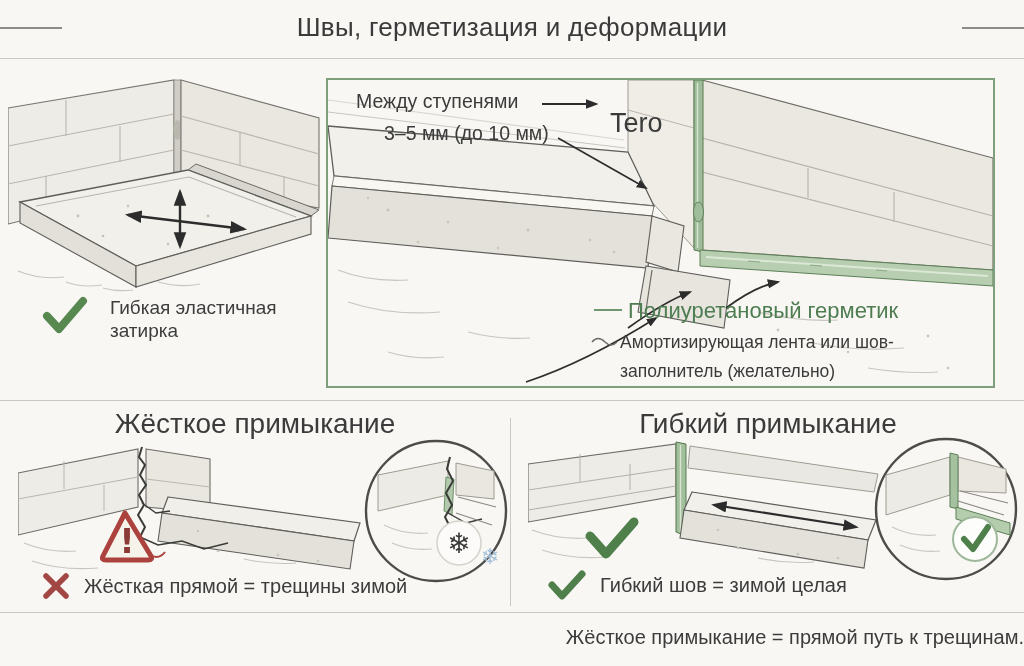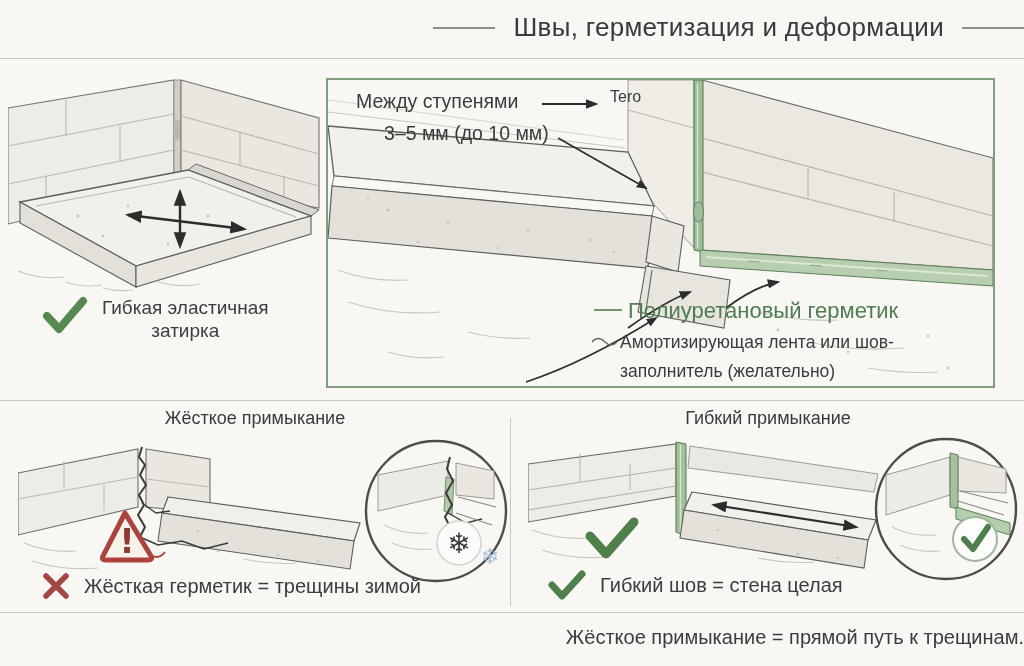--- a/index.html
+++ b/index.html
@@ -9,37 +9,37 @@
     background:#f8f7f4;
     font-family:"Liberation Sans", sans-serif;
     color:#3b3b3b;
     overflow:hidden;
   }
   .abs { position:absolute; }
   .hline { position:absolute; left:0; width:1024px; height:1px; background:#cbc9c4; }
   .vline { position:absolute; width:1px; background:#cbc9c4; }
 
   
-  .title-row { top:12px; left:0; width:1024px; display:flex; align-items:center; justify-content:flex-end; gap:18px; }
+  .title-row { top:12px; left:0; width:1024px; display:flex; align-items:center; justify-content:space-between; gap:18px; }
   .title-dash { width:62px; height:2px; background:#8e8c88; }
   .page-title { font-size:26px; font-weight:500; letter-spacing:.3px; color:#3a3a3a; }
 
   
-  .caption-row { display:flex; align-items:flex-start; gap:14px;text-align:center; }
+  .caption-row { display:flex; align-items:flex-start; gap:22px; }
   .caption-text { font-size:19px; line-height:23px; white-space:pre-line; color:#3d3d3d; }
 
   
   .sealant-box { left:326px; top:78px; width:669px; height:310px; border:2px solid #7f9f7c; background:#f8f7f3; }
   .box-label { position:absolute; font-size:19.5px; color:#3b3b3b; }
-  .brand-label { position:absolute; font-size:16px; color:#3b3b3b; }
+  .brand-label { position:absolute; font-size:27px; color:#3b3b3b;margin-top:20px; }
   .sealant-label { position:absolute; font-size:22px; color:#4f7d52; }
   .tape-label { position:absolute; font-size:17.5px; line-height:29px; white-space:pre-line; color:#3b3b3b; }
 
   
-  .panel-title { position:absolute; top:408px; text-align:center; font-size:18px; color:#3b3b3b; }
+  .panel-title { position:absolute; top:408px; text-align:center; font-size:28px; color:#3b3b3b; }
   .bottom-caption { position:absolute; display:flex; align-items:center; gap:14px; }
   .bottom-caption .txt { font-size:20px; color:#3c3c3c; }
 
   
   .footer-note { position:absolute; top:626px; left:0; width:1024px; text-align:right; font-size:20px; color:#3c3c3c; }
 
   svg { display:block; }
   .snow { font-family:"DejaVu Sans", sans-serif; }
 </style>
 </head>
@@ -227,21 +227,21 @@
   <circle cx="97" cy="106" r="22" fill="#fcfbf9" stroke="#d5d2cb" stroke-width="1.5"></circle>
   <text x="97" y="116" text-anchor="middle" font-size="28" fill="#3a3a38" class="snow">❄</text>
   <text x="128" y="127" text-anchor="middle" font-size="22" fill="#a3c0d8" class="snow">❄</text>
 </svg>
 
 <div class="bottom-caption" style="left:42px; top:572px">
   <svg width="28" height="28" viewBox="0 0 28 28">
     <line x1="4" y1="4" x2="24" y2="24" stroke="#a34745" stroke-width="5.5" stroke-linecap="round"></line>
     <line x1="24" y1="4" x2="4" y2="24" stroke="#a34745" stroke-width="5.5" stroke-linecap="round"></line>
   </svg>
-  <div class="txt">Жёсткая герметик = трещины зимой</div>
+  <div class="txt">Жёсткая прямой = трещины зимой</div>
 </div>
 
 <div class="panel-title" style="left:512px; width:512px">Гибкий примыкание</div>
 
 <svg class="abs" style="left:528px; top:438px" width="352" height="136" viewBox="0 0 352 136">
   <defs>
     <marker id="ah4" markerWidth="7" markerHeight="7" refX="6.5" refY="3" orient="auto-start-reverse" viewBox="0 0 8 6">
       <path d="M0,0 L8,3 L0,6 Z" fill="#2c2c2c"></path>
     </marker>
   </defs>
@@ -283,17 +283,17 @@
   <line x1="86" y1="66" x2="132" y2="80" stroke="#8a8880" stroke-width="1.1"></line>
   <path d="M20,92 q20,10 44,8 M28,110 q18,8 40,6" fill="none" stroke="#c9c6bf" stroke-width="1.1"></path>
   <circle cx="103" cy="104" r="22" fill="#fdfdfb" stroke="#9fb89b" stroke-width="2"></circle>
   <polyline points="92,104 101,114 116,92" fill="none" stroke="#4f7f4a" stroke-width="6" stroke-linecap="round" stroke-linejoin="round"></polyline>
 </svg>
 
 <div class="bottom-caption" style="left:548px; top:570px">
   <svg width="38" height="30" viewBox="0 0 38 30">
     <polyline points="4,15 14,26 34,4" fill="none" stroke="#4f7f4a" stroke-width="7" stroke-linecap="round" stroke-linejoin="round"></polyline>
   </svg>
-  <div class="txt">Гибкий шов = стена целая</div>
+  <div class="txt">Гибкий шов = зимой целая</div>
 </div>
 
 <div class="hline" style="top:612px"></div>
 <div class="footer-note">Жёсткое примыкание = прямой путь к трещинам.</div>
 
 </body></html>

